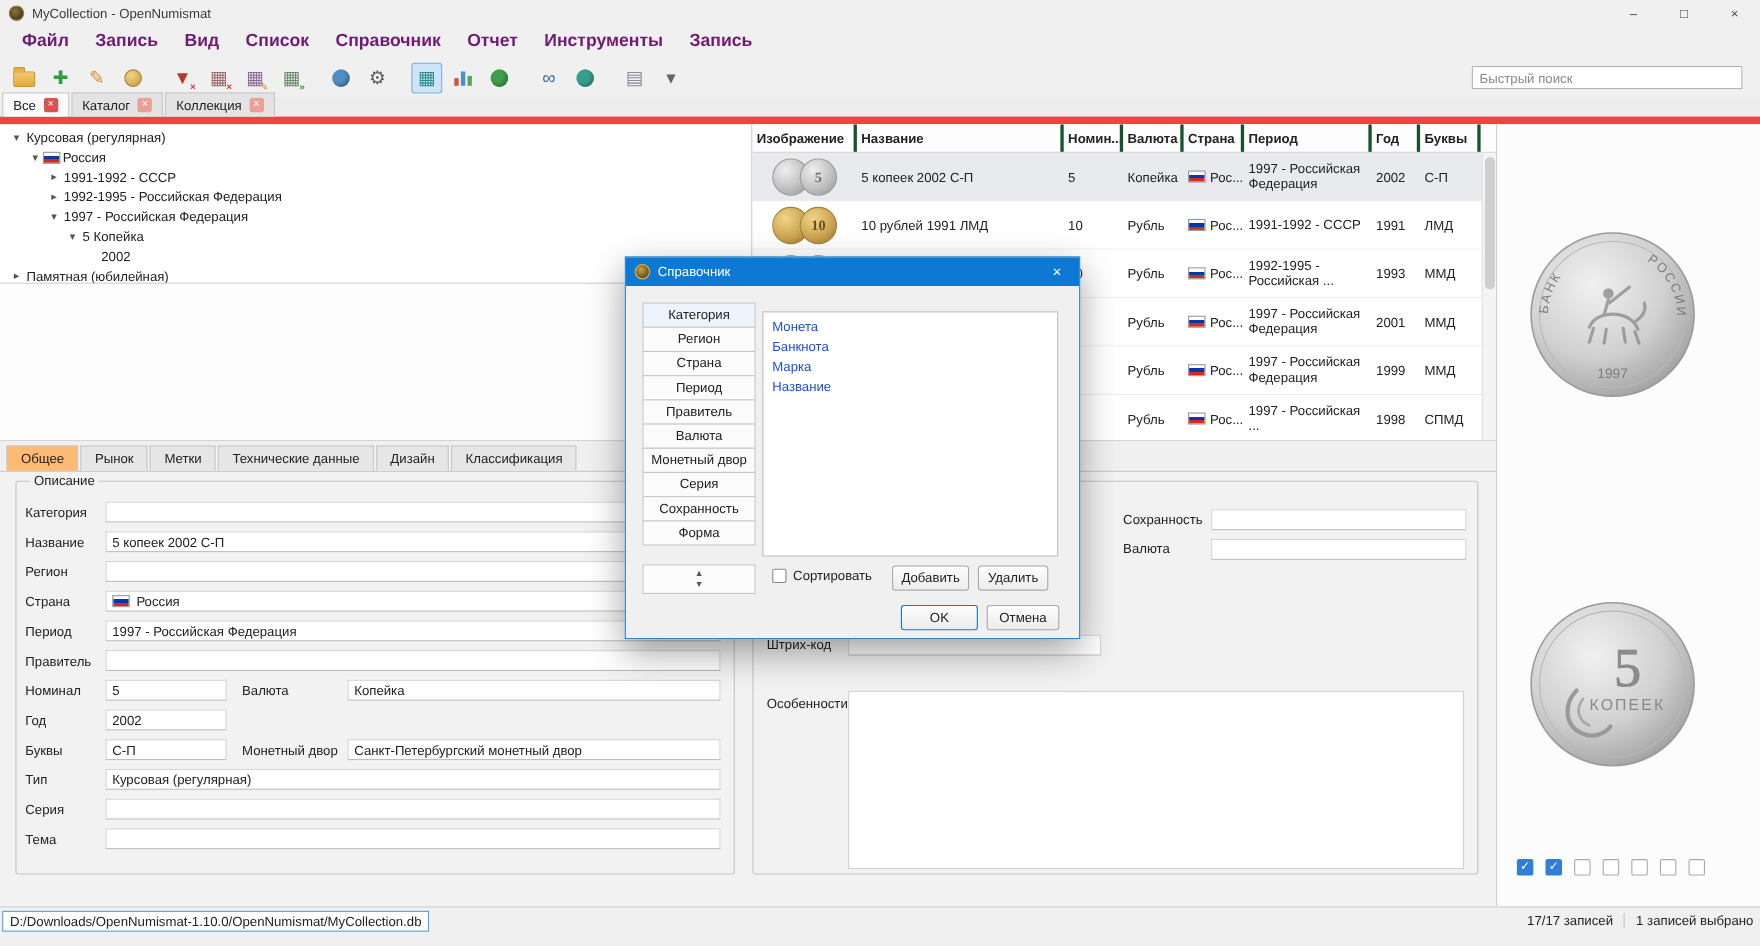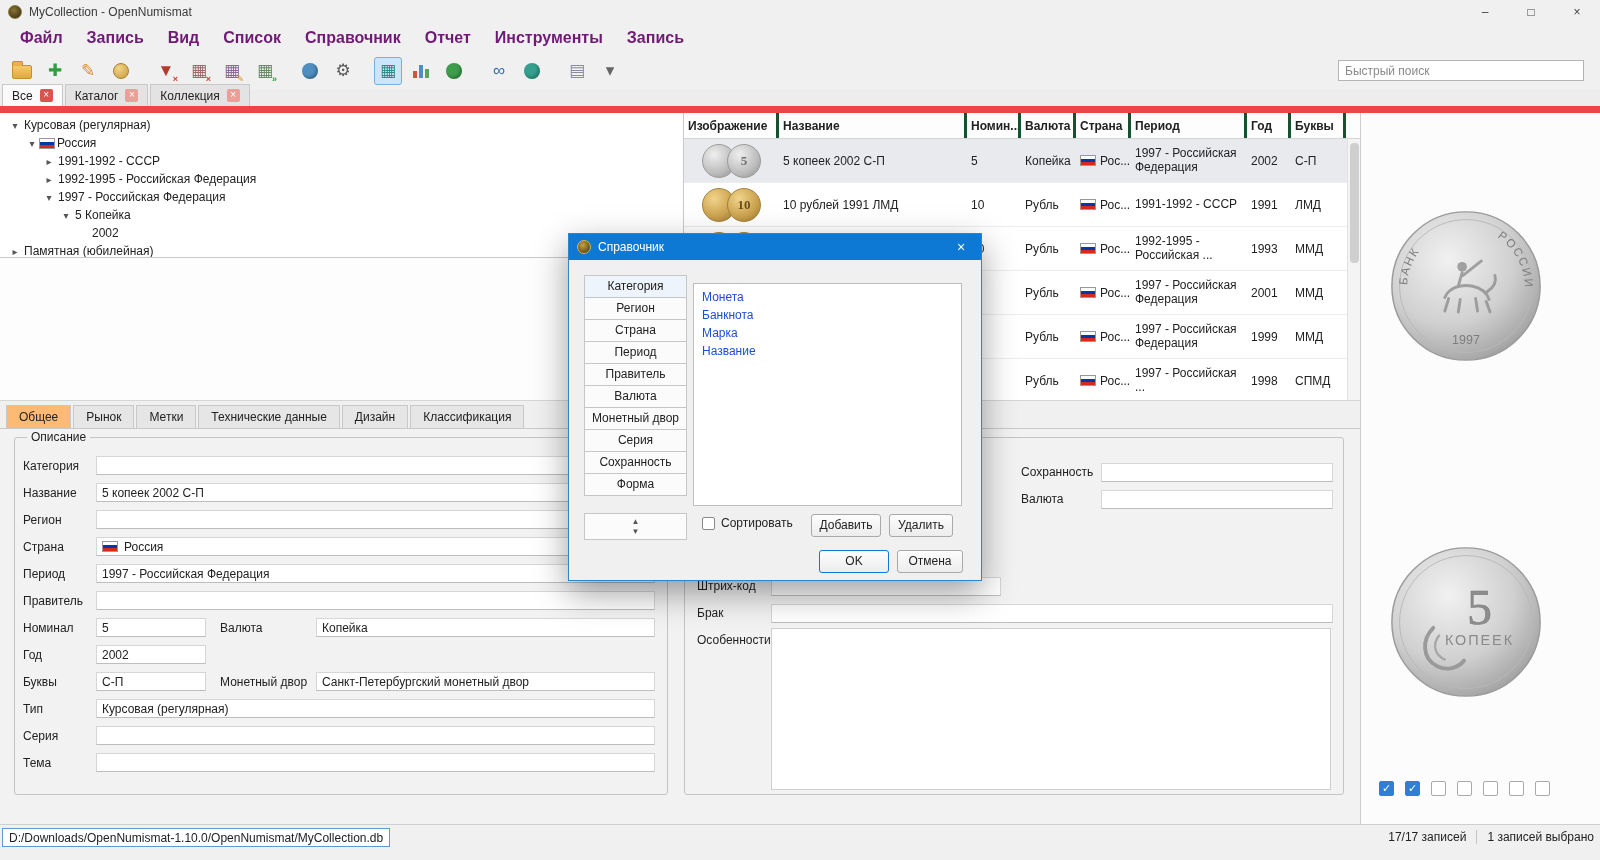--- a/index.html
+++ b/index.html
@@ -513,24 +513,20 @@
         <span class="ffield" style="flex:1;"></span>
       </div>
       <div class="rrow" style="left:336px;top:51px;width:312px;">
         <span class="flabel" style="width:80px;">Валюта</span>
         <span class="ffield" style="flex:1;"></span>
       </div>
       <div class="rrow" style="left:12px;top:138px;width:306px;">
         <span class="flabel" style="width:74px;">Штрих-код</span>
         <span class="ffield" style="width:230px;flex:none;"></span>
       </div>
-      <div class="rrow" style="left:12px;top:165px;width:636px;">
-        <span class="flabel" style="width:74px;">Брак</span>
-        <span class="ffield" style="flex:1;"></span>
-      </div>
       <div class="rrow" style="left:12px;top:192px;width:80px;">
         <span class="flabel" style="width:74px;">Особенности</span>
       </div>
       <div class="ftext" style="left:86px;top:190px;width:560px;height:162px;"></div>
     </div>
   </div>
 
   <div class="statusbar">
     <div class="status-path">D:/Downloads/OpenNumismat-1.10.0/OpenNumismat/MyCollection.db</div>
     <div class="status-right">

